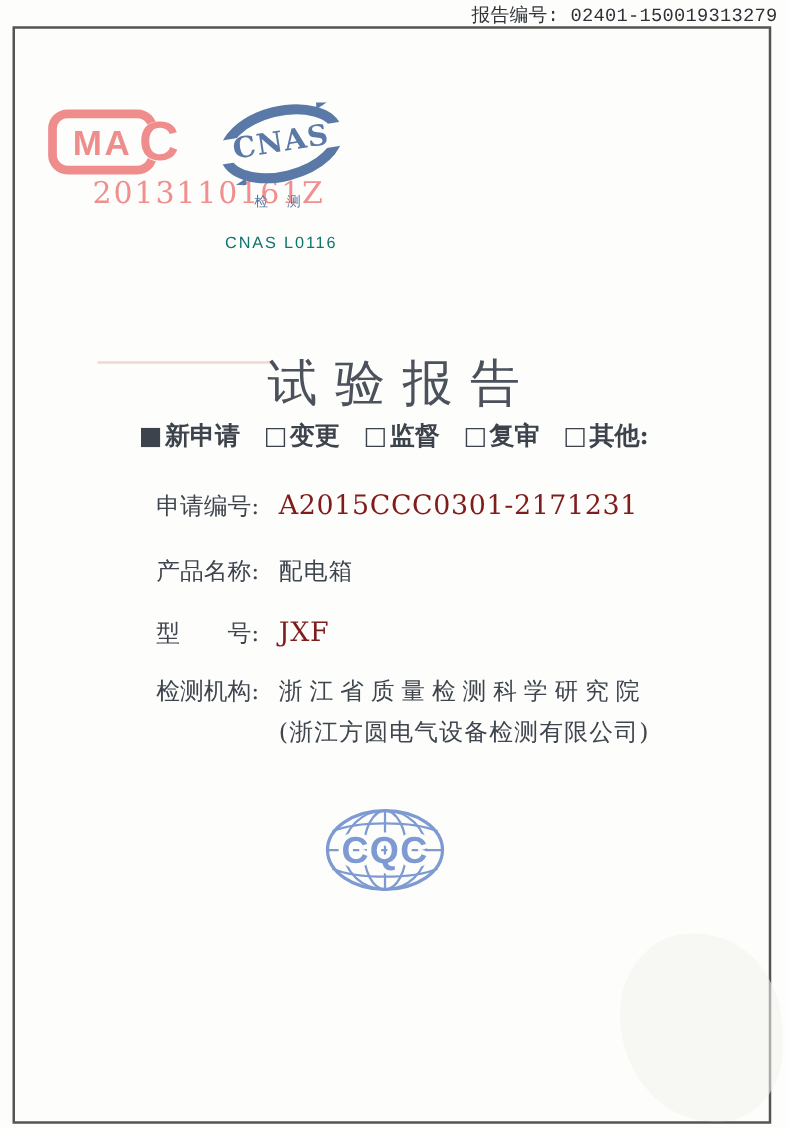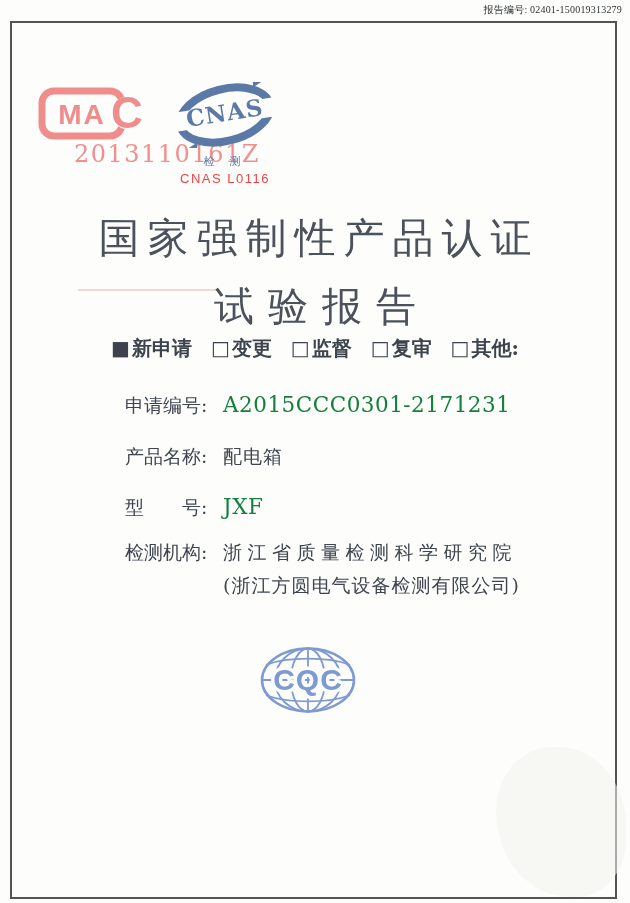--- a/index.html
+++ b/index.html
@@ -8,22 +8,22 @@
     background:#fdfdfb;
     font-family:"DejaVu Serif","Liberation Serif",serif;
     color:#414750;
     overflow:hidden;
     position:relative;
   }
   .page{position:absolute;inset:0;width:630px;height:903px;}
 
   .report-no{
     position:absolute;top:3px;right:8px;
-    font-family:Liberation Serif, serif;
-    font-size:10px;color:#2e3237;letter-spacing:.2px;
+    font-family:Liberation Mono, monospace;
+    font-size:15px;color:#2e3237;letter-spacing:.2px;
   }
   .frame{
     position:absolute;left:10px;top:21px;width:607px;height:878px;
     box-sizing:border-box;border:2px solid #545454;
     background:transparent;
   }
   
   .smudge-br{
     position:absolute;right:4px;bottom:6px;width:130px;height:150px;
     background:#f3f3ee;border-radius:45% 55% 40% 60%;opacity:.55;
@@ -42,21 +42,21 @@
     margin-left:44px;
   }
 
   
   .cnas{position:absolute;left:170px;top:82px;width:110px;text-align:center;}
   .cnas-caption{
     margin-top:2px;font-size:11px;color:#5b79a7;letter-spacing:6px;
     font-family:"Liberation Sans",sans-serif;
   }
   .cnas-no{
-    margin-top:2px;font-size:13px;color:#ef4444;letter-spacing:1.5px;
+    margin-top:17px;font-size:13px;color:#0f766e;letter-spacing:1.5px;
     font-family:"Liberation Sans",sans-serif;
   }
 
   
   .title1{
     position:absolute;top:211px;left:0;width:100%;
     text-align:center;font-size:41px;color:#4b525b;
     letter-spacing:8px;text-indent:8px;font-weight:400;
   }
   .title2{
@@ -71,21 +71,21 @@
     text-align:center;font-size:20px;color:#3d434c;font-weight:600;
   }
   .apptype .opt{margin:0 6px;white-space:nowrap;}
   .apptype .box{margin-right:2px;font-weight:400;}
 
   
   .row{position:absolute;left:125px;font-size:19px;color:#3f454e;white-space:nowrap;}
   .row .lbl{display:inline-block;width:92px;vertical-align:baseline;}
   .val-latin{
     font-family:"DejaVu Serif","Liberation Serif",serif;
-    font-size:21.5px;letter-spacing:.5px;color:#15803d;
+    font-size:21.5px;letter-spacing:.5px;color:#7f1d1d;
   }
   .val-cn{letter-spacing:1px;}
   .val-spread{letter-spacing:5.5px;}
   .row-app{top:392px;}
   .row-prod{top:444px;}
   .row-model{top:494px;}
   .row-org{top:540px;}
   .row-org2{top:573px;}
   .row-org2 .indent{display:inline-block;width:92px;}
 
@@ -126,21 +126,20 @@
       </g>
       <g transform="rotate(-9 52 33)">
         <rect x="0" y="23" width="104" height="19" fill="#fdfdfb"></rect>
         <text x="52" y="39" text-anchor="middle" font-family="DejaVu Serif,serif" font-size="23" font-weight="bold" letter-spacing="1" fill="#5b79a7">CNAS</text>
       </g>
     </svg>
     <div class="cnas-caption">检 测</div>
     <div class="cnas-no">CNAS L0116</div>
   </div>
 
-  <div class="title1">国家强制性产品认证</div>
   <div class="title2">试验报告</div>
 
   <div class="apptype">
     <span class="opt"><span class="box">■</span><span>新申请</span></span>
     <span class="opt"><span class="box">□</span><span>变更</span></span>
     <span class="opt"><span class="box">□</span><span>监督</span></span>
     <span class="opt"><span class="box">□</span><span>复审</span></span>
     <span class="opt"><span class="box">□</span><span>其他:</span></span>
   </div>
 

